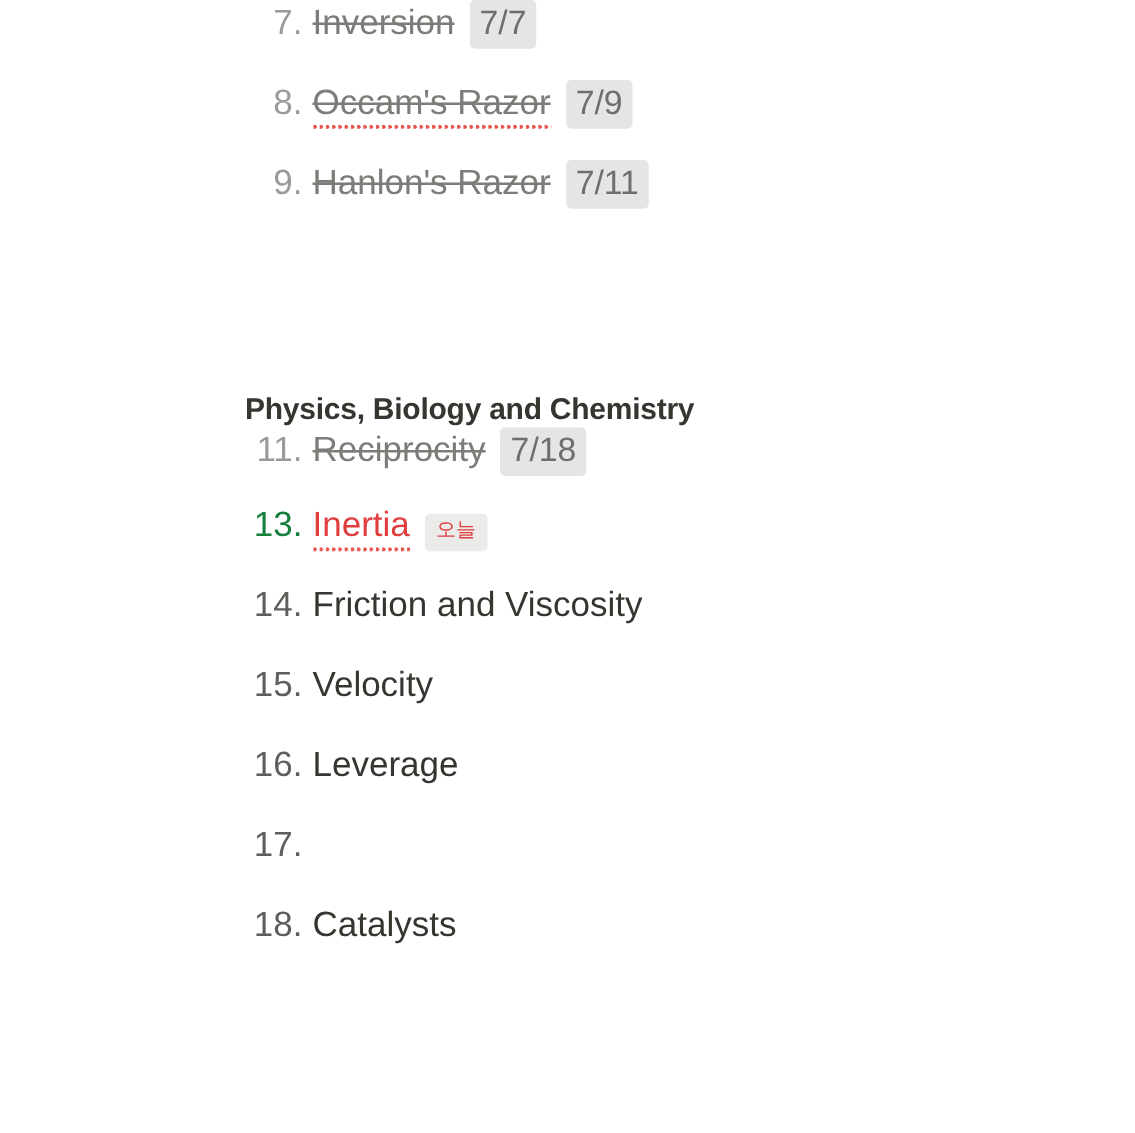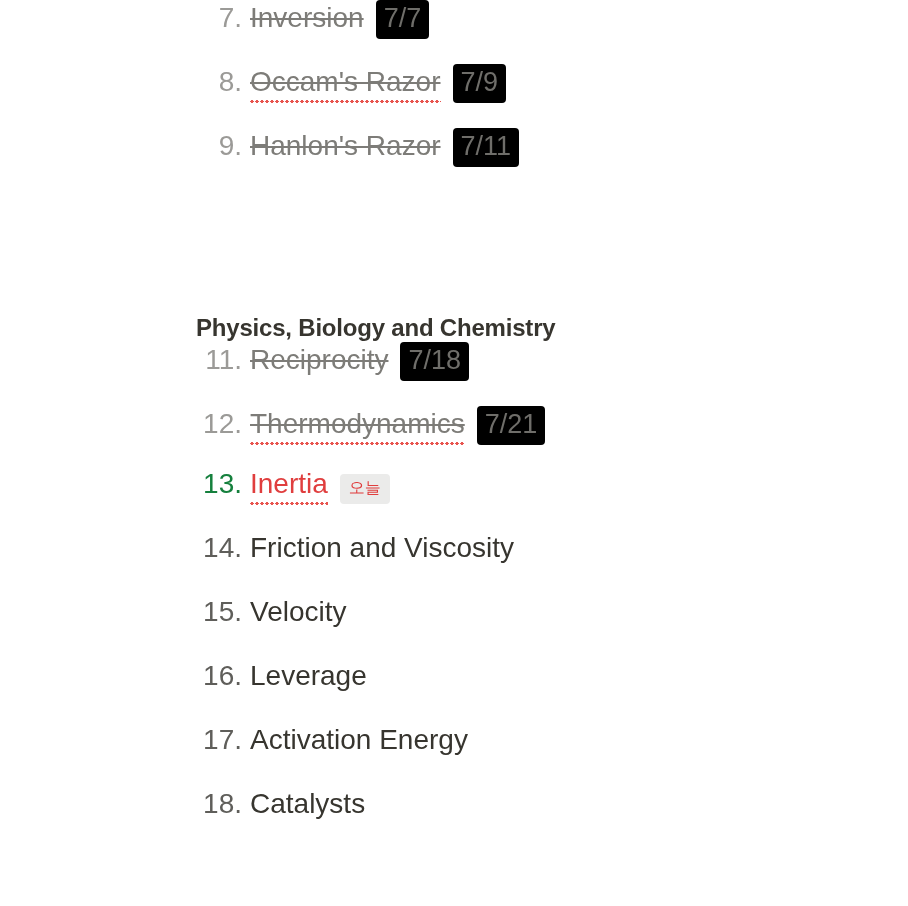--- a/index.html
+++ b/index.html
@@ -57,21 +57,21 @@
     vertical-align: baseline;
   }
 
   
   .row.done .num { color: #9b9a97; }
   .row.done .label {
     color: #7d7c78;
     text-decoration: line-through;
     text-decoration-thickness: 2px;
   }
-  .row.done .badge { color: #6f6e6a; background: #000000; }
+  .row.done .badge { color: #6f6e6a; background: #e5e5e5; }
 
   
   .row.today .num { color: #15803d; }
   .row.today .label { color: #e03e3e; }
   .row.today .badge {
     color: #e03e3e;
     background: #ebebea;
     font-size: 16px;
     padding: 6px 9px 8px 9px;
   }
@@ -141,25 +141,20 @@
 
     <h2 class="heading">Physics, Biology and Chemistry</h2>
 
 
     <div class="row done">
       <span class="num">11.</span>
       <span class="label">Reciprocity</span>
       <span class="badge">7/18</span>
     </div>
 
-    <div class="row done">
-      <span class="num">12.</span>
-      <span class="label spell">Thermodynamics</span>
-      <span class="badge">7/21</span>
-    </div>
 
     <div class="row today">
       <span class="num">13.</span>
       <span class="label spell">Inertia</span>
       <span class="badge">오늘</span>
     </div>
 
     <div class="row">
       <span class="num">14.</span>
       <span class="label">Friction and Viscosity</span>
@@ -170,21 +165,20 @@
       <span class="label">Velocity</span>
     </div>
 
     <div class="row">
       <span class="num">16.</span>
       <span class="label">Leverage</span>
     </div>
 
     <div class="row">
       <span class="num">17.</span>
-      <span class="label">Activation Energy</span>
     </div>
 
     <div class="row clipped">
       <span class="num">18.</span>
       <span class="label">Catalysts</span>
     </div>
 
   </div>
 
 </div>

